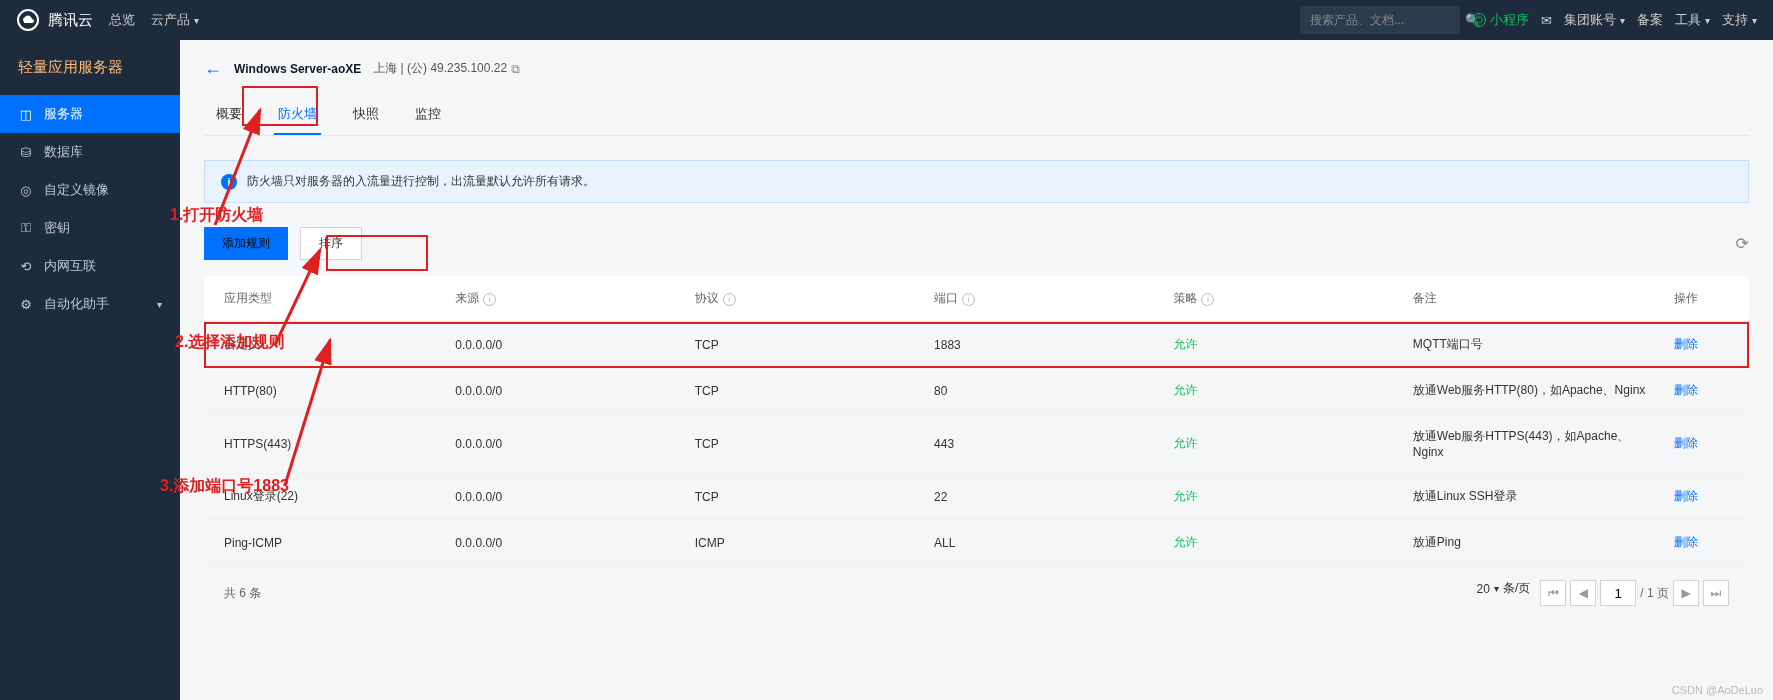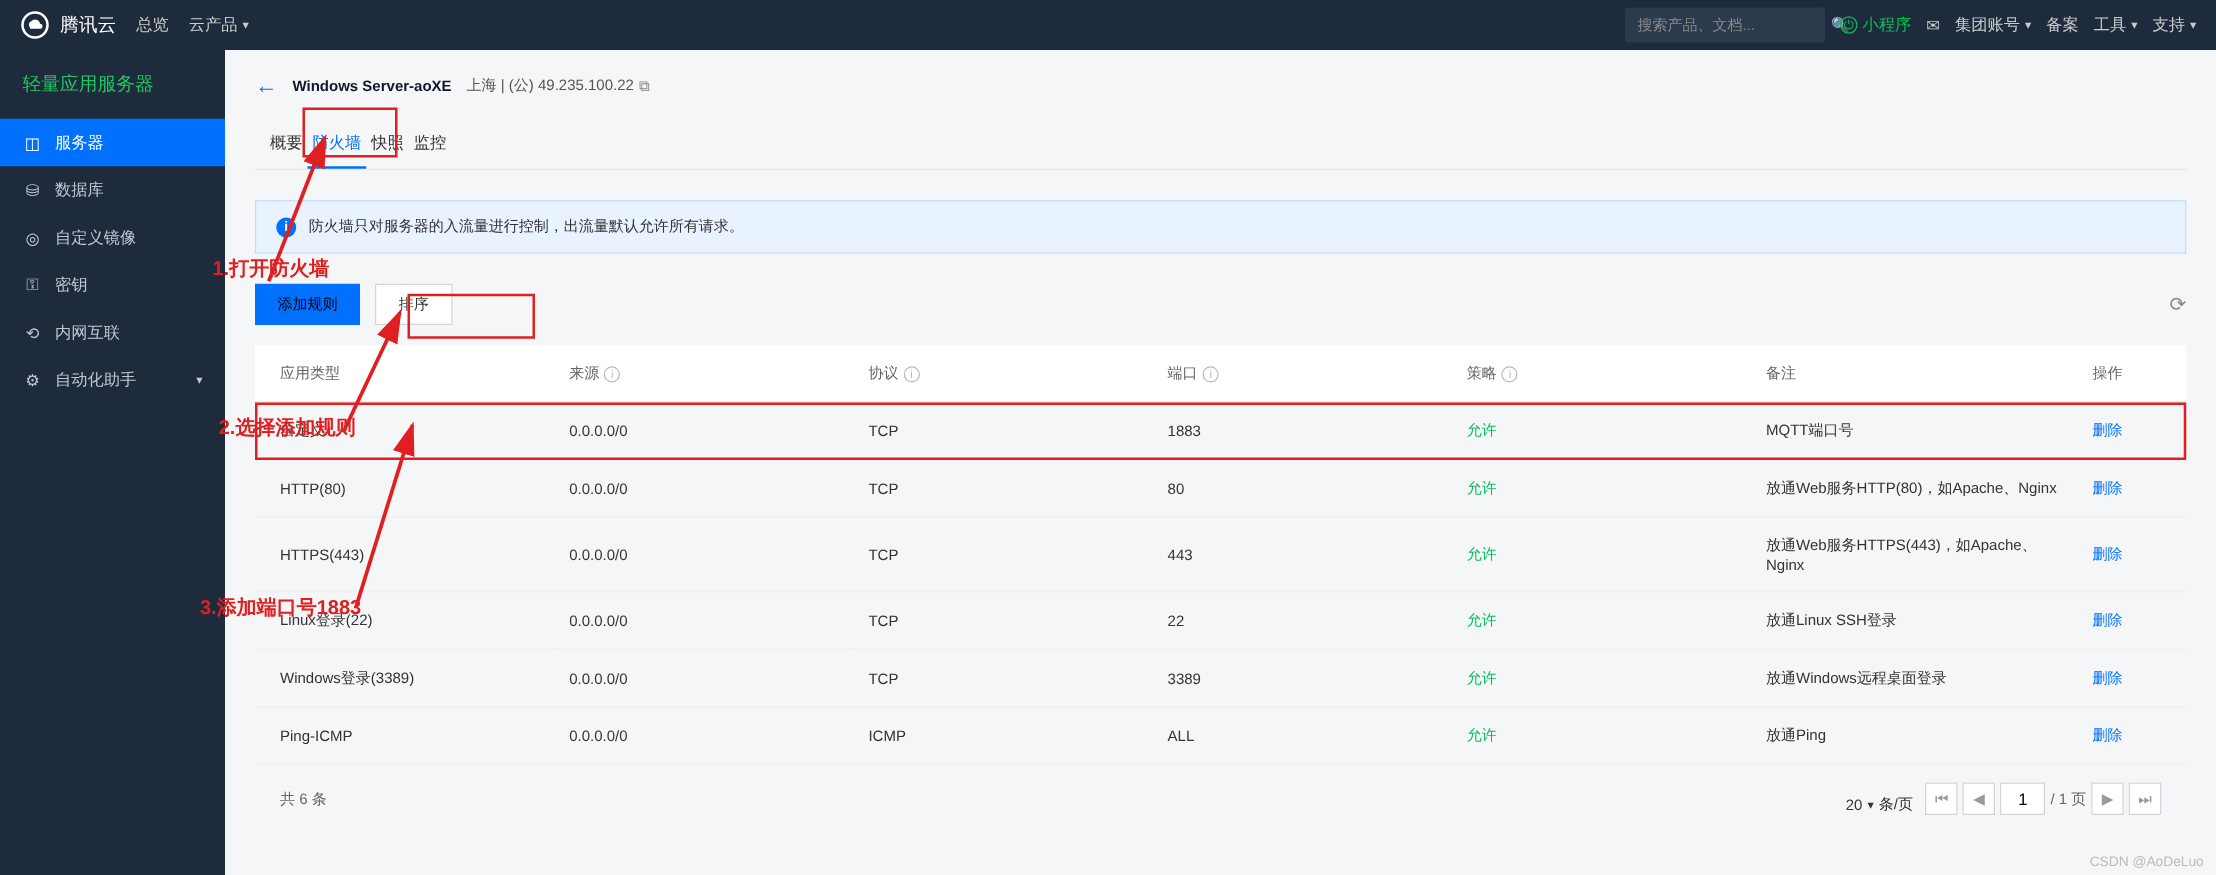--- a/index.html
+++ b/index.html
@@ -12,33 +12,33 @@
 .topbar-right { margin-left: auto; display: flex; align-items: center; gap: 12px; }
 .search-box { background: #2c3a4d; border-radius: 3px; display: flex; align-items: center; padding: 0 10px; height: 28px; width: 160px; }
 .search-box input { background: none; border: none; outline: none; color: #ccc; font-size: 12px; flex: 1; }
 .search-box input::placeholder { color: #888; }
 .search-icon { color: #888; }
 .mini-prog { color: #0abf5b; display: flex; align-items: center; gap: 4px; font-size: 13px; }
 .caret { font-size: 10px; }
 
 .layout { display: flex; height: calc(100% - 40px); }
 .sidebar { width: 180px; background: #1e2b3c; color: #ccc; padding-top: 18px; }
-.sidebar-title { color: #22c55e; font-size: 15px; font-weight: 500; padding: 0 18px 18px; }
+.sidebar-title { color: #fdba74; font-size: 15px; font-weight: 500; padding: 0 18px 18px; }
 .sidebar-item { display: flex; align-items: center; gap: 10px; padding: 10px 18px; font-size: 13px; cursor: pointer; color: #c0c7d1; }
 .sidebar-item.active { background: #0071ff; color: #fff; }
 .sidebar-icon { width: 16px; height: 16px; flex-shrink: 0; display:flex; align-items:center; justify-content:center;}
 
 .main { flex: 1; background: #f5f6f7; padding: 18px 24px 0 24px; position: relative; }
 .page-header { display: flex; align-items: center; gap: 12px; margin-bottom: 16px; }
 .back-arrow { color: #0071ff; font-size: 18px; cursor: pointer; }
 .page-title { font-size: 12px; font-weight: 600; color: #0f172a; }
 .subtitle { font-size: 12px; color: #555; display: flex; align-items: center; gap: 4px; }
 .copy-icon { color: #888; cursor: pointer; }
 
-.tabs { display: flex; border-bottom: 1px solid #e5e8ec; padding-left: 8px; }
+.tabs { display: flex; gap: 28px; border-bottom: 1px solid #e5e8ec; padding-left: 8px; }
 .tab { padding: 10px 4px; font-size: 13px; color: #333; cursor: pointer; border-bottom: 2px solid transparent; }
 .tab.active { color: #0071ff; border-bottom-color: #0071ff; font-weight: 500; }
 
 .content-card { background: #fff; margin-top: 16px; padding: 0; }
 .info-banner { background: #e9f2ff; border: 1px solid #c5ddff; padding: 12px 16px; display: flex; align-items: center; gap: 10px; font-size: 12px; color: #333; margin: 0;}
 .info-circle { width: 16px; height: 16px; border-radius: 50%; background: #0071ff; color: #fff; display: flex; align-items: center; justify-content: center; font-size: 11px; font-weight: bold; }
 
 .toolbar { padding: 24px 0 16px; display: flex; align-items: center; gap: 12px; }
 .btn-primary { background: #0071ff; color: #000000; border: none; padding: 8px 18px; font-size: 12px; cursor: pointer; }
 .btn-secondary { background: #fff; border: 1px solid #d1d5db; padding: 7px 18px; font-size: 12px; cursor: pointer; color: #333; }
@@ -48,21 +48,21 @@
 .table th, .table td { text-align: left; padding: 14px 12px; font-size: 12px; border-bottom: 1px solid #eef0f3; }
 .table th { color: #666; font-weight: 400; background: #fff; border-bottom: 1px solid #e0e3e8; }
 .table th:first-child, .table td:first-child { padding-left: 20px; }
 .info-ic { display: inline-block; width: 13px; height: 13px; border: 1px solid #bbb; border-radius: 50%; text-align: center; line-height: 11px; font-size: 9px; color: #bbb; margin-left: 4px; }
 .policy-allow { color: #0abf5b; }
 .action-link { color: #0071ff; cursor: pointer; }
 
 .row-highlight { outline: 2px solid #e02020; outline-offset: -2px; }
 
 .pagination { display: flex; align-items: center; justify-content: space-between; padding: 14px 20px; font-size: 12px; color: #666; }
-.pag-right { display: flex; align-items: flex-end; gap: 10px; margin-left: 44px; }
+.pag-right { display: flex; align-items: flex-start; gap: 10px; margin-left: 44px; }
 .pag-select { color: #333; cursor: pointer; display: flex; align-items: center; gap:4px;}
 .pag-btns { display: flex; align-items: center; gap: 4px; }
 .pag-btn { width: 26px; height: 26px; border: 1px solid #d1d5db; display: flex; align-items: center; justify-content: center; cursor: pointer; color:#999; background:#fff;}
 .pag-input { width: 36px; height: 26px; border: 1px solid #d1d5db; text-align: center; outline:none;}
 
 .annot { position: absolute; color: #e02020; font-size: 16px; font-weight: 600; z-index: 50; pointer-events: none; }
 .red-box { position: absolute; border: 2px solid #e02020; pointer-events: none; z-index: 49; }
 .arrow-svg { position: absolute; pointer-events: none; z-index: 48; }
 
 .watermark { position: absolute; bottom: 4px; right: 10px; color: #bbb; font-size: 11px; }
@@ -222,29 +222,20 @@
     <td style="max-width:180px;">放通Web服务HTTPS(443)，如Apache、Nginx</td>
     <td><span class="action-link">删除</span></td>
           </tr>
           <tr>
     <td>Linux登录(22)</td>
     <td>0.0.0.0/0</td>
     <td>TCP</td>
     <td>22</td>
     <td class="policy-allow">允许</td>
     <td style="max-width:180px;">放通Linux SSH登录</td>
-    <td><span class="action-link">删除</span></td>
-          </tr>
-          <tr>
-    <td>Windows登录(3389)</td>
-    <td>0.0.0.0/0</td>
-    <td>TCP</td>
-    <td>3389</td>
-    <td class="policy-allow">允许</td>
-    <td style="max-width:180px;">放通Windows远程桌面登录</td>
     <td><span class="action-link">删除</span></td>
           </tr>
           <tr>
     <td>Ping-ICMP</td>
     <td>0.0.0.0/0</td>
     <td>ICMP</td>
     <td>ALL</td>
     <td class="policy-allow">允许</td>
     <td style="max-width:180px;">放通Ping</td>
     <td><span class="action-link">删除</span></td>

